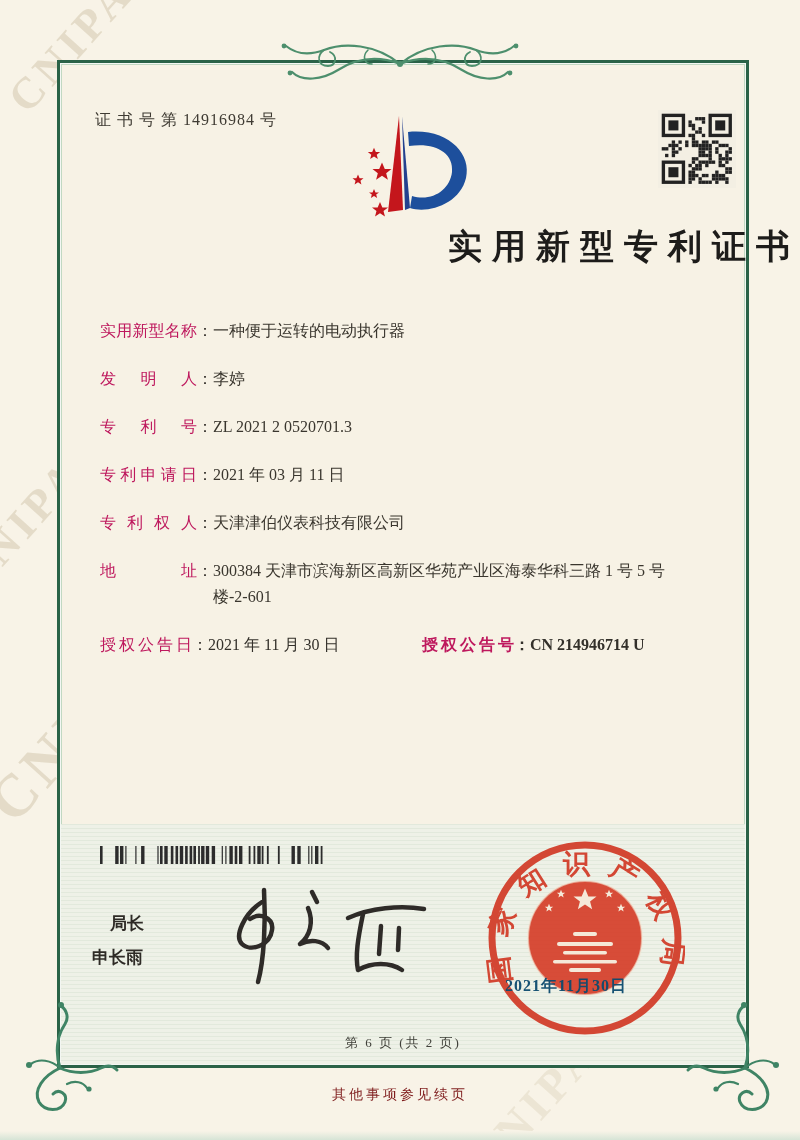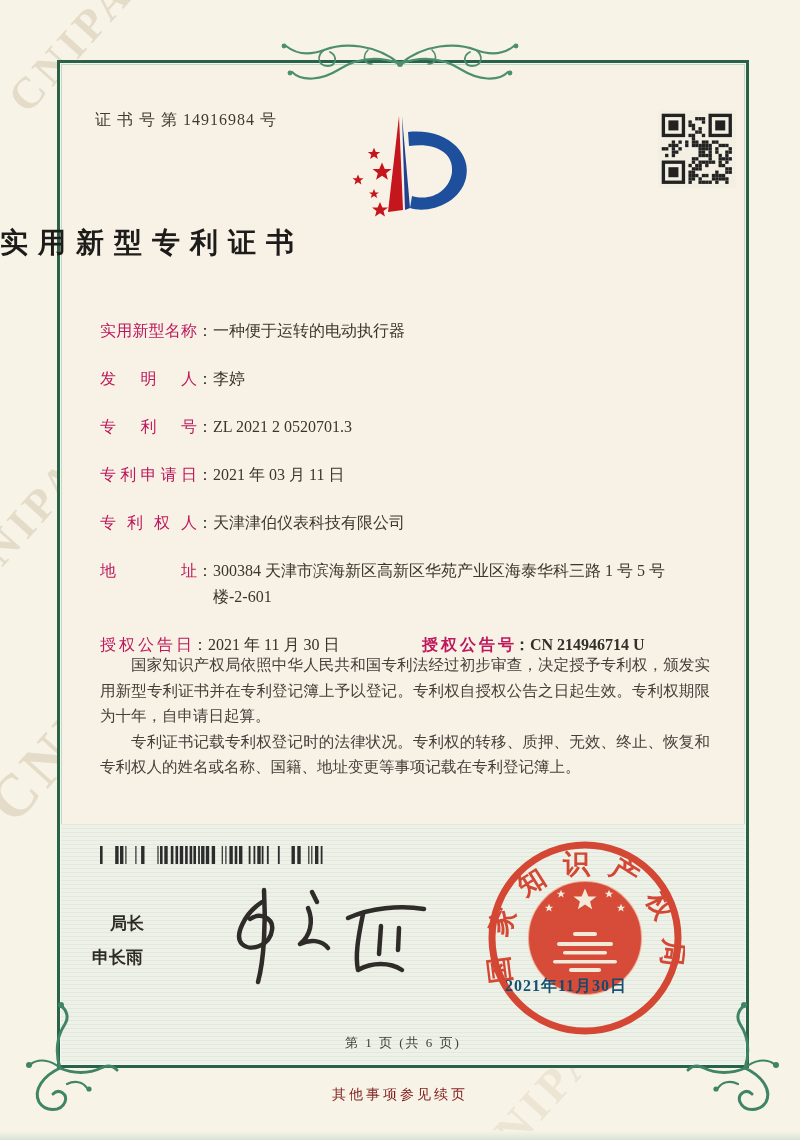--- a/index.html
+++ b/index.html
@@ -29,22 +29,22 @@
     background:repeating-linear-gradient(0deg,#eef1e7 0 3px,#e2e9dc 3px 4px);
   }
   .edge-strip{position:absolute;left:0;bottom:0;width:100%;height:9px;
     background:linear-gradient(#f8f3e7,#d6e4d6);}
   .ornament{position:absolute;pointer-events:none;}
   
   .cert-no{position:absolute;left:95px;top:110px;font-size:16px;color:#3f3b33;letter-spacing:1px;}
   .qr{position:absolute;left:658px;top:110px;width:78px;height:78px;background:#f5f1e6;}
   .logo{position:absolute;left:330px;top:108px;width:160px;height:112px;}
   .title{
-    position:absolute;left:0;top:224px;width:800px;text-align:left;
-    font-size:28px;font-weight:bold;letter-spacing:10px;color:#1d1c1a;
+    position:absolute;left:0;top:224px;width:800px;text-align:right;
+    font-size:34px;font-weight:bold;letter-spacing:10px;color:#1d1c1a;
   }
   
   .fields{position:absolute;left:100px;top:318px;width:612px;font-size:16px;line-height:26px;}
   .frow{margin-bottom:22px;white-space:nowrap;}
   .frow.wrap{white-space:normal;}
   .flabel{
     display:inline-block;width:97px;text-align:justify;text-align-last:justify;
     vertical-align:top;color:#be185d;
   }
   .fcolon{display:inline-block;vertical-align:top;}
@@ -314,24 +314,20 @@
     <div class="grant-row">
       <span class="grant-left">
         <span class="flabel">授权公告日</span><span class="fcolon">：</span><span>2021 年 11 月 30 日</span>
       </span>
       <span class="grant-right">
         <span class="flabel">授权公告号</span><span class="fcolon">：</span><span>CN 214946714 U</span>
       </span>
     </div>
   </div>
 
-  <div class="paras">
-    <p>国家知识产权局依照中华人民共和国专利法经过初步审查，决定授予专利权，颁发实用新型专利证书并在专利登记簿上予以登记。专利权自授权公告之日起生效。专利权期限为十年，自申请日起算。</p>
-    <p>专利证书记载专利权登记时的法律状况。专利权的转移、质押、无效、终止、恢复和专利权人的姓名或名称、国籍、地址变更等事项记载在专利登记簿上。</p>
-  </div>
 
   <svg class="barcode" id="barcode-svg" viewBox="0 0 235 18" preserveAspectRatio="none">
     <g id="barcode-bars" fill="#2c2c2c">
         <rect x="0.0" y="0" width="2.6" height="18"></rect>
         <rect x="15.2" y="0" width="3.4" height="18"></rect>
         <rect x="20.0" y="0" width="3.4" height="18"></rect>
         <rect x="25.3" y="0" width="1.2" height="18"></rect>
         <rect x="35.3" y="0" width="1.2" height="18"></rect>
         <rect x="41.1" y="0" width="3.4" height="18"></rect>
         <rect x="57.4" y="0" width="1.2" height="18"></rect>
@@ -403,17 +399,17 @@
         <rect x="78" y="113" width="44" height="3.5" rx="1.75"></rect>
         <rect x="68" y="122" width="64" height="3.5" rx="1.75"></rect>
         <rect x="88" y="94" width="24" height="4" rx="2"></rect>
         <rect x="84" y="130" width="32" height="4" rx="2"></rect>
       </g>
       <circle cx="100" cy="100" r="57" fill="none" stroke="#f3e4d2" stroke-width="2" opacity="0.6"></circle>
     </g>
   </svg>
   <div class="seal-date">2021年11月30日</div>
 
-  <div class="page-info">第 1 页 (共 6 页)</div>
+  <div class="page-info">第 6 页 (共 2 页)</div>
   <div class="cont-note">其他事项参见续页</div>
 
   <div class="edge-strip"></div>
 </div>
 
 </body></html>

